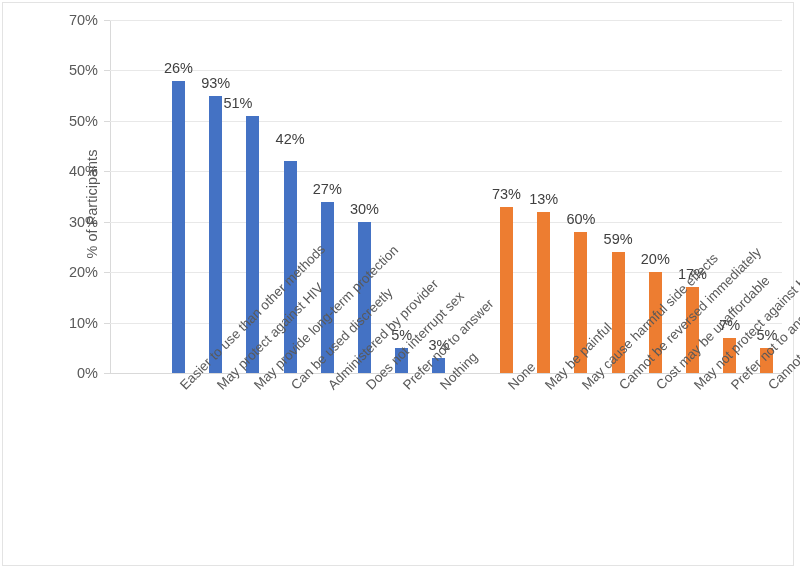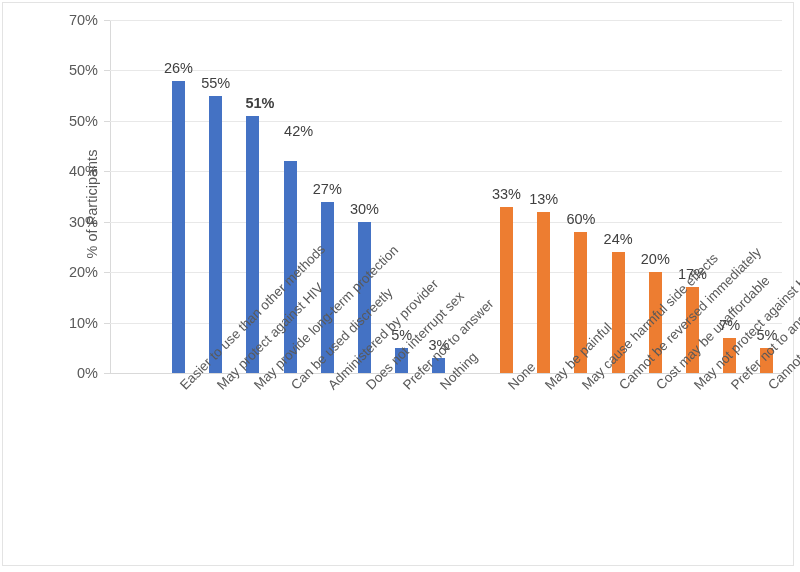--- a/index.html
+++ b/index.html
@@ -157,41 +157,41 @@
       <div class="ytick" style="top: 70px;">50%</div>
       <div class="gridline" style="position: absolute; left: 110px; top: 20px; width: 672px;"></div>
       <div class="ytick-mark" style="top: 20px;"></div>
       <div class="ytick" style="top: 20px;">70%</div>
     </div>
 
   <div id="plot-area">
       <div class="bar" title="Easier to use than other methods — 58%" style="left: 62px; width: 13px; height: 292.5px; background: rgb(68, 114, 196);"></div>
       <div class="bar-label" style="left: 45.5px; top: 39.5px;">26%</div>
       <div class="bar" title="May protect against HIV — 55%" style="left: 99.2px; width: 13px; height: 277.4px; background: rgb(68, 114, 196);"></div>
-      <div class="bar-label" style="left: 82.7px; top: 54.6px;">55%</div>
+      <div class="bar-label" style="left: 82.7px; top: 54.6px;">93%</div>
       <div class="bar" title="May provide long-term protection — 51%" style="left: 136.4px; width: 13px; height: 257.2px; background: rgb(68, 114, 196);"></div>
-      <div class="bar-label" style="left: 127px; top: 74.8px; font-weight: bold;">51%</div>
+      <div class="bar-label" style="left: 105px; top: 74.8px;">51%</div>
       <div class="bar" title="Can be used discreetly — 42%" style="left: 173.6px; width: 13px; height: 211.8px; background: rgb(68, 114, 196);"></div>
-      <div class="bar-label" style="left: 157.1px; top: 103px; text-align: right;">42%</div>
+      <div class="bar-label" style="left: 157.1px; top: 111px;">42%</div>
       <div class="bar" title="Administered by provider — 34%" style="left: 210.8px; width: 13px; height: 171.5px; background: rgb(68, 114, 196);"></div>
       <div class="bar-label" style="left: 194.3px; top: 160.5px;">27%</div>
       <div class="bar" title="Does not interrupt sex — 30%" style="left: 248px; width: 13px; height: 151.3px; background: rgb(68, 114, 196);"></div>
       <div class="bar-label" style="left: 231.5px; top: 180.7px;">30%</div>
       <div class="bar" title="Prefer not to answer — 5%" style="left: 285.2px; width: 13px; height: 25.2px; background: rgb(68, 114, 196);"></div>
       <div class="bar-label" style="left: 268.7px; top: 306.8px;">5%</div>
       <div class="bar" title="Nothing — 3%" style="left: 322.4px; width: 13px; height: 15.1px; background: rgb(68, 114, 196);"></div>
       <div class="bar-label" style="left: 305.9px; top: 316.9px;">3%</div>
       <div class="bar" title="None — 33%" style="left: 390px; width: 13px; height: 166.4px; background: rgb(237, 125, 49);"></div>
-      <div class="bar-label" style="left: 373.5px; top: 165.6px;">33%</div>
+      <div class="bar-label" style="left: 373.5px; top: 165.6px;">73%</div>
       <div class="bar" title="May be painful — 32%" style="left: 427.2px; width: 13px; height: 161.4px; background: rgb(237, 125, 49);"></div>
       <div class="bar-label" style="left: 410.7px; top: 170.6px;">13%</div>
       <div class="bar" title="May cause harmful side effects — 28%" style="left: 464.4px; width: 13px; height: 141.2px; background: rgb(237, 125, 49);"></div>
       <div class="bar-label" style="left: 447.9px; top: 190.8px;">60%</div>
       <div class="bar" title="Cannot be reversed immediately — 24%" style="left: 501.6px; width: 13px; height: 121px; background: rgb(237, 125, 49);"></div>
-      <div class="bar-label" style="left: 485.1px; top: 211px;">24%</div>
+      <div class="bar-label" style="left: 485.1px; top: 211px;">59%</div>
       <div class="bar" title="Cost may be unaffordable — 20%" style="left: 538.8px; width: 13px; height: 100.9px; background: rgb(237, 125, 49);"></div>
       <div class="bar-label" style="left: 522.3px; top: 231.1px;">20%</div>
       <div class="bar" title="May not protect against HIV — 17%" style="left: 576px; width: 13px; height: 85.7px; background: rgb(237, 125, 49);"></div>
       <div class="bar-label" style="left: 559.5px; top: 246.3px;">17%</div>
       <div class="bar" title="Prefer not to answer — 7%" style="left: 613.2px; width: 13px; height: 35.3px; background: rgb(237, 125, 49);"></div>
       <div class="bar-label" style="left: 596.7px; top: 296.7px;">7%</div>
       <div class="bar" title="Cannot be used discreetly — 5%" style="left: 650.4px; width: 13px; height: 25.2px; background: rgb(237, 125, 49);"></div>
       <div class="bar-label" style="left: 633.9px; top: 306.8px;">5%</div>
     </div>
 

